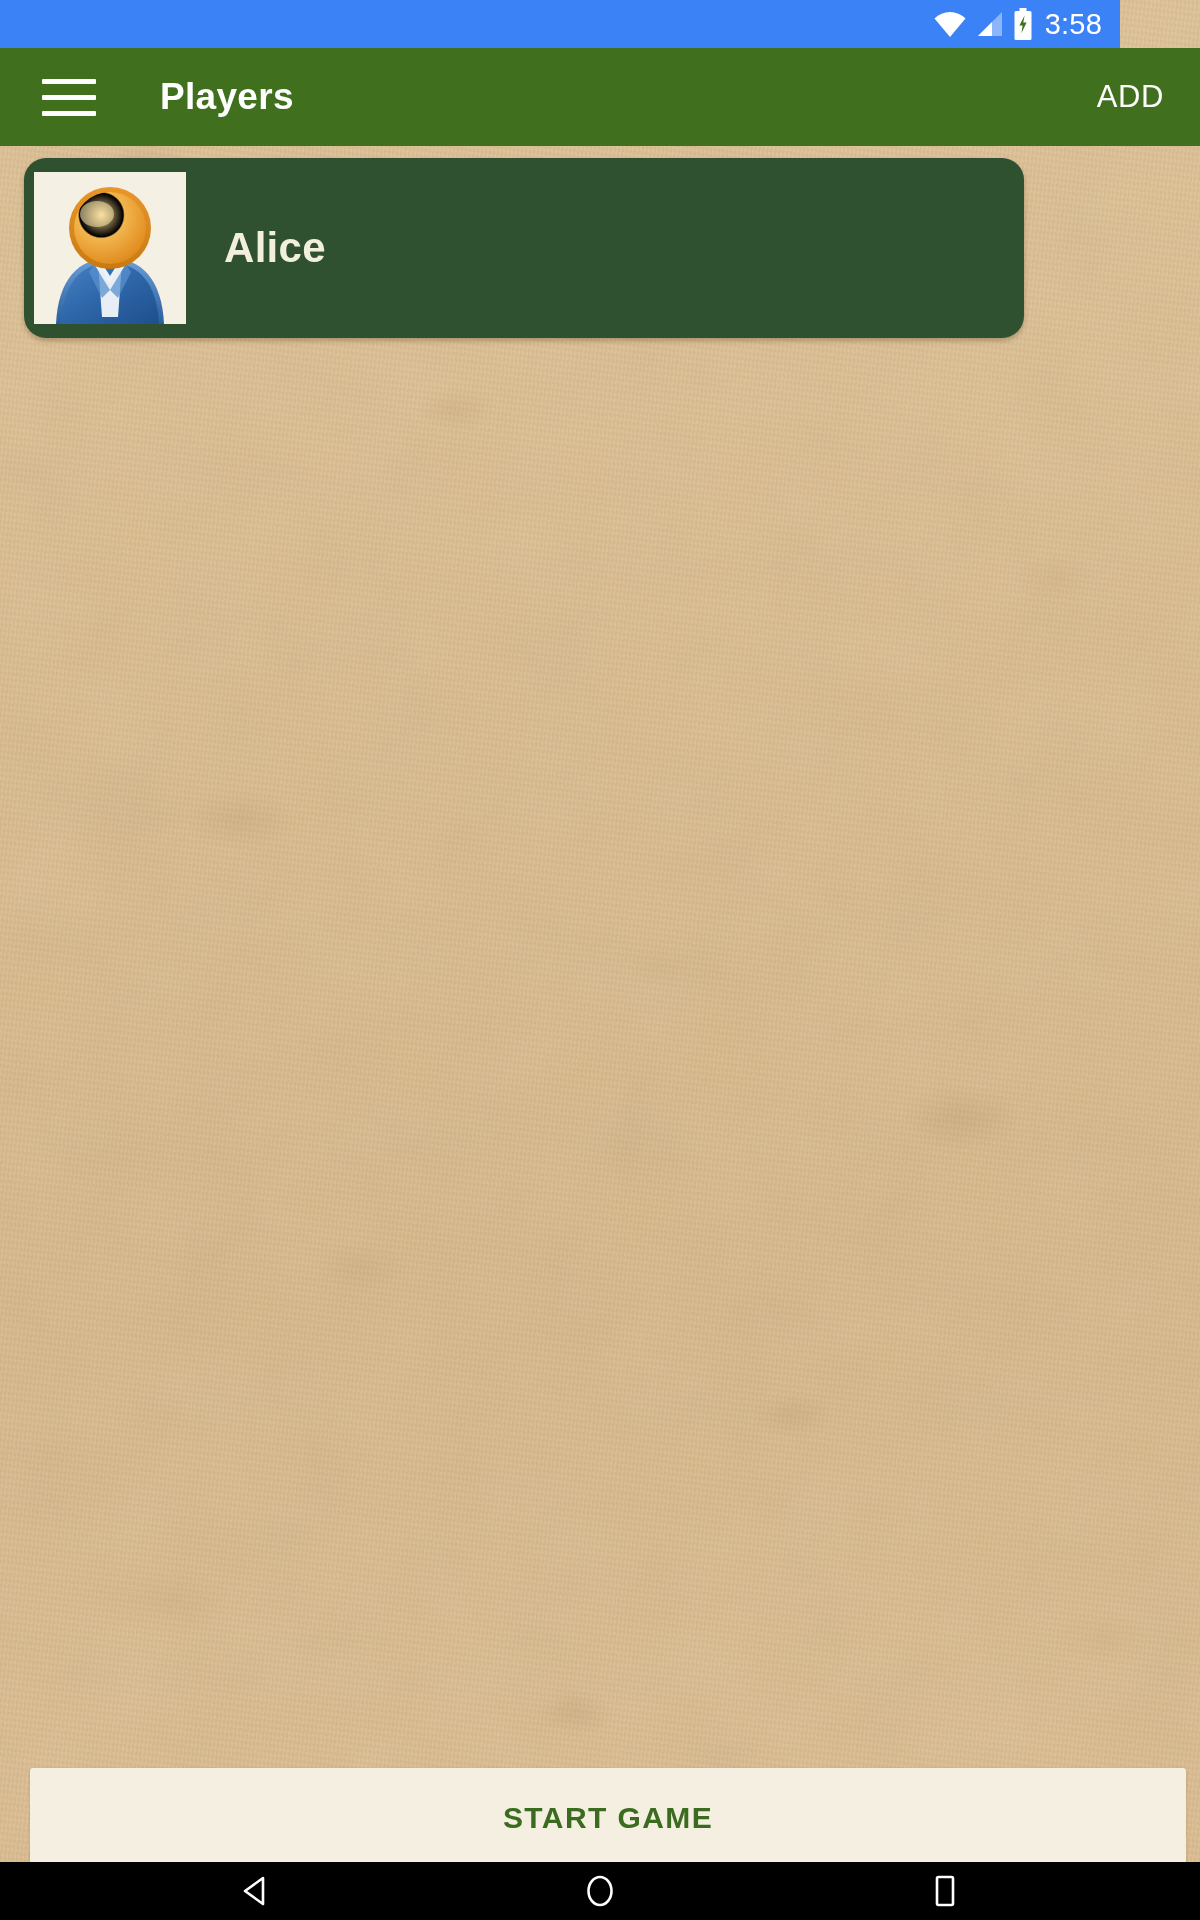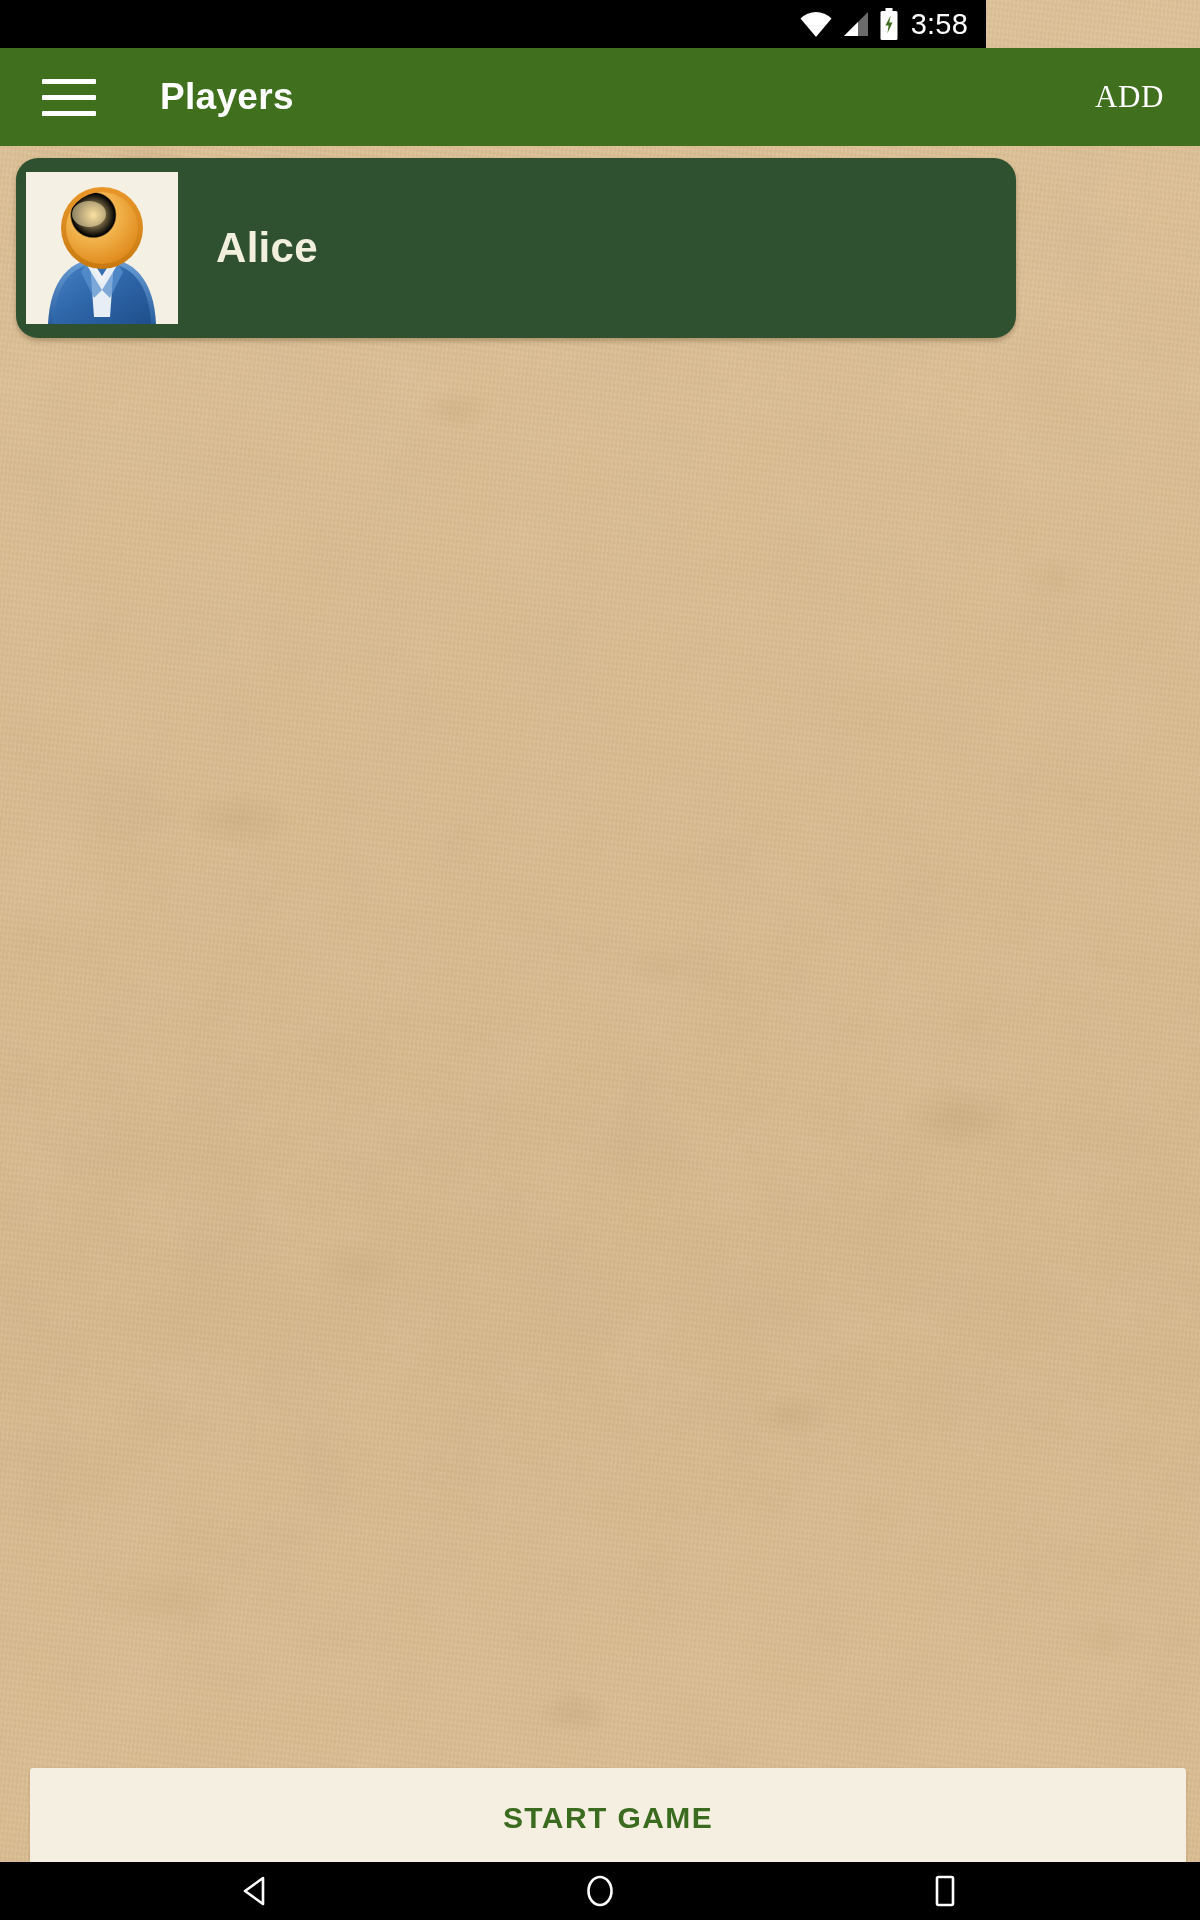--- a/index.html
+++ b/index.html
@@ -36,22 +36,22 @@
       repeating-linear-gradient(7deg, rgba(255,255,255,.025) 0 3px, rgba(130,100,62,.03) 3px 6px),
       linear-gradient(180deg, #e0c294 0%, #dcbc8c 35%, #d9b888 70%, #ddbd8e 100%);
   }
   #grain {
     position:absolute; left:0; top:0; width:1200px; height:1862px;
     opacity:.5; pointer-events:none;
   }
 
   
   #statusbar {
-    position:absolute; left:0; top:0; width:986px; height:48px;
-    background:#000000; z-index:5;
+    position:absolute; left:0; top:0; width:1120px; height:48px;
+    background:#3b82f6; z-index:5;
   }
   #status-right {
     position:absolute; right:18px; top:0; height:48px;
     display:flex; align-items:center; gap:9px;
   }
   .sicon { display:block; }
   #clock {
     color:#fff; font-size:29px; font-weight:400; letter-spacing:.2px;
     line-height:48px; margin-left:3px;
   }
@@ -68,26 +68,26 @@
   }
   #menu-btn span { display:block; height:5px; background:#fff; border-radius:1px; }
   #appbar-title {
     position:absolute; left:160px; top:50%; transform:translateY(-50%);
     color:#fff; font-size:37px; font-weight:700; letter-spacing:.3px;
   }
   #add-btn {
     position:absolute; right:36px; top:50%; transform:translateY(-50%);
     color:#fff; font-size:31px; font-weight:500; letter-spacing:.6px;
     cursor:pointer; background:none; border:none;
-    font-family:Liberation Serif, serif;
+    font-family:Liberation Sans, sans-serif;
   }
 
   
   #player-list {
-    position:absolute; left:4px; top:146px; width:1024px; z-index:3;text-align:right;
+    position:absolute; left:12px; top:146px; width:1024px; z-index:3;text-align:right;
   }
   .player-card {
     position:relative;
     margin:12px 12px 0 12px;
     height:180px;
     background:#2f5130;
     border-radius:22px;
     display:flex; align-items:center;
     box-shadow:0 3px 5px rgba(60,40,16,.28);
     cursor:pointer;

